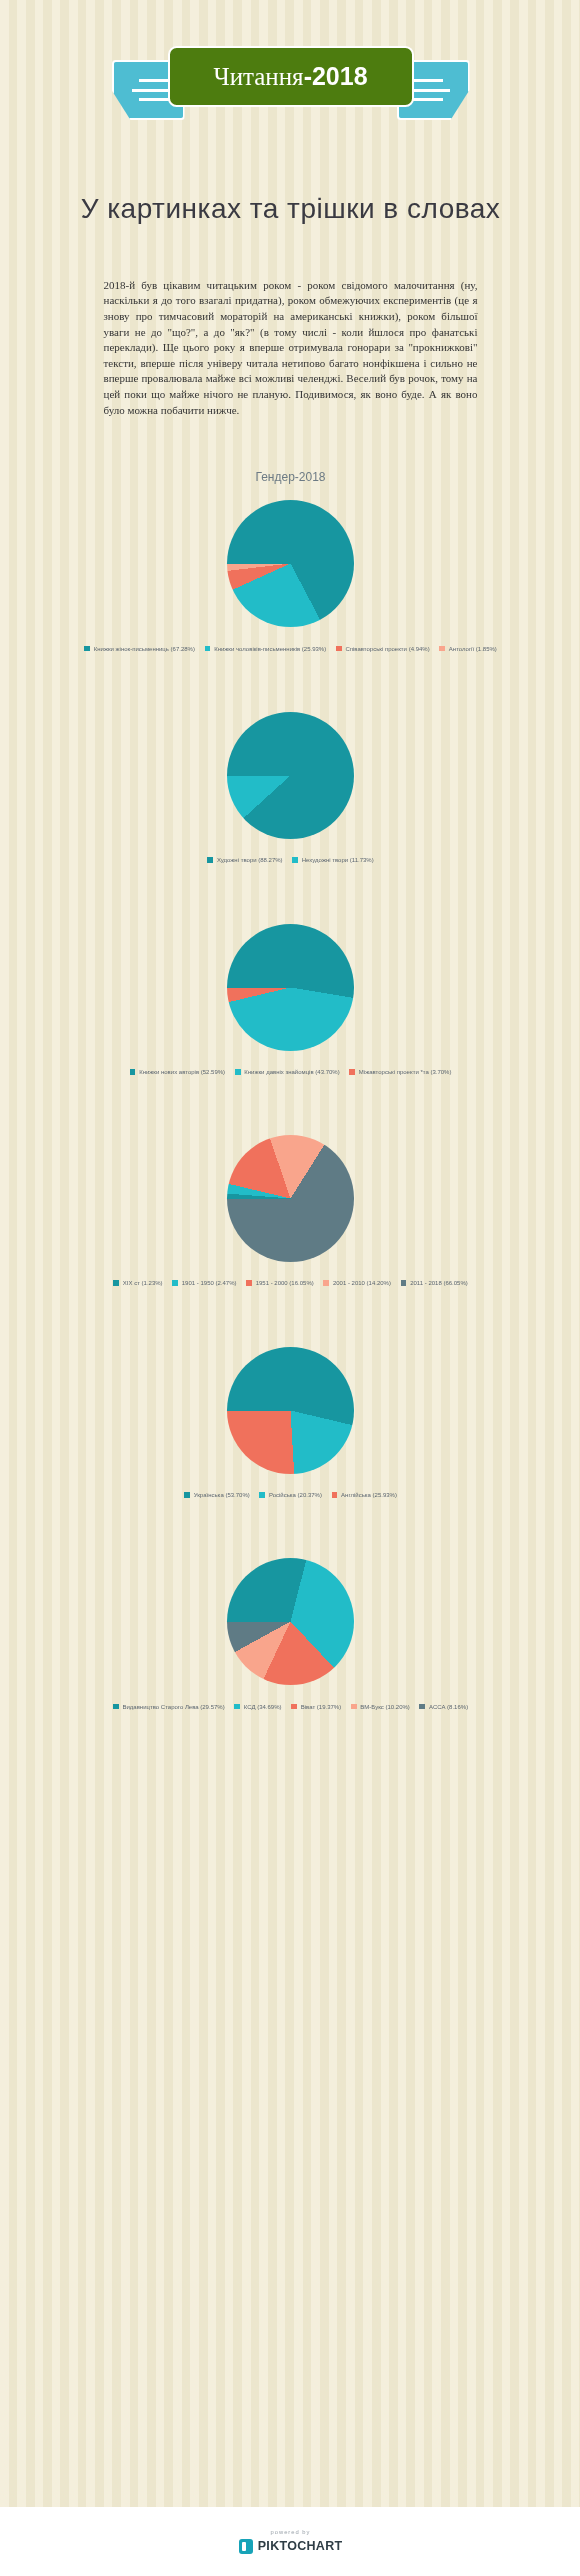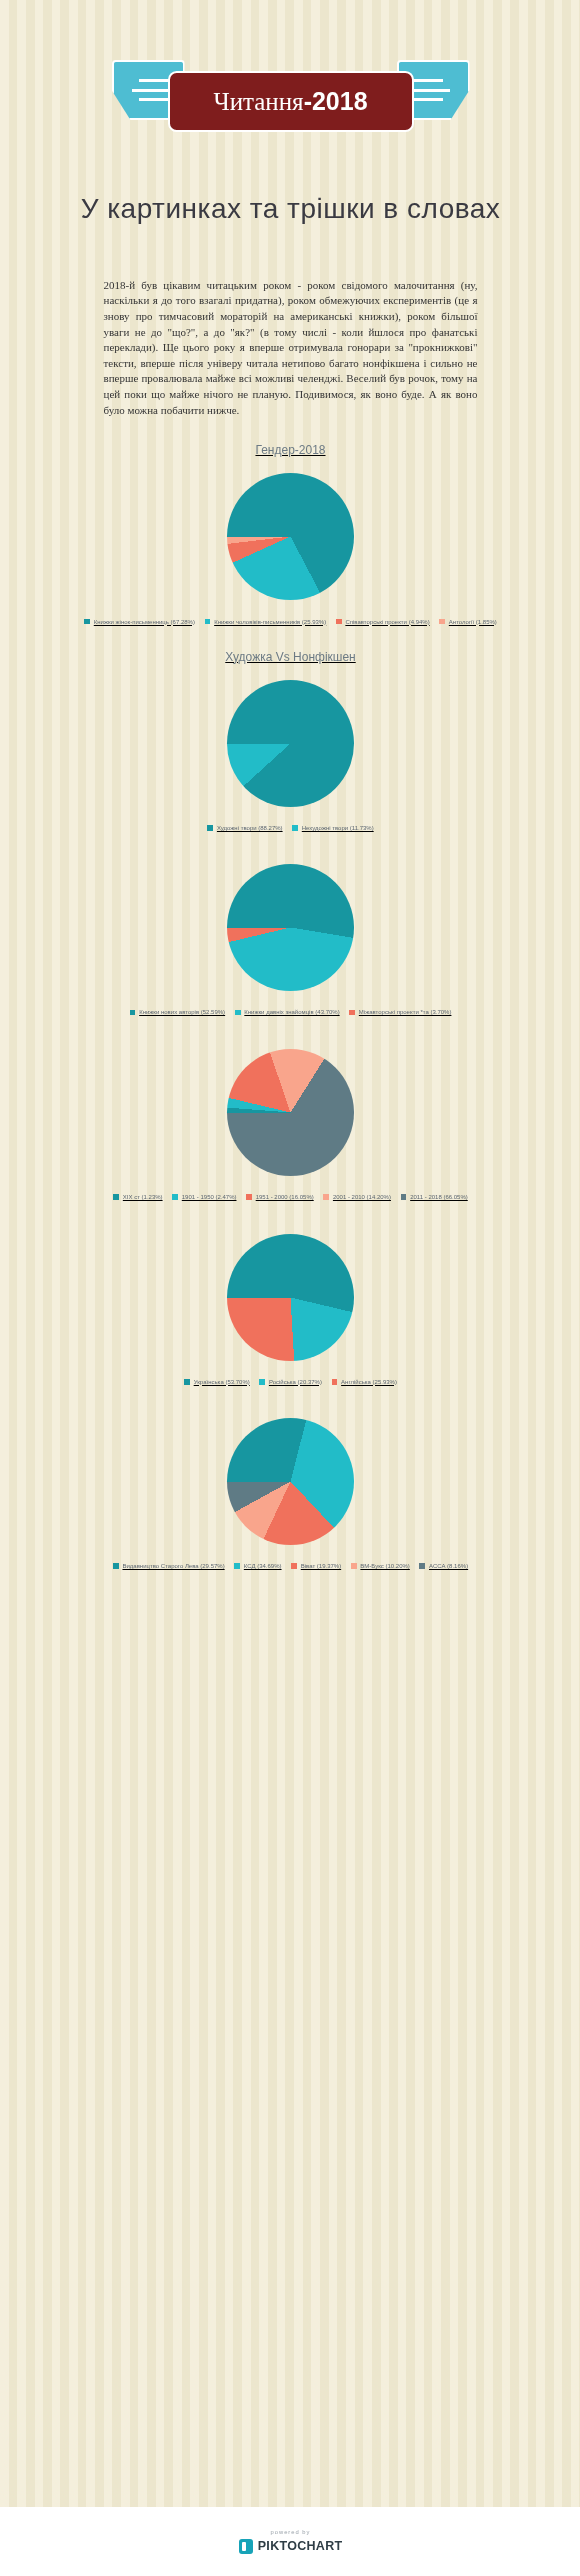--- a/index.html
+++ b/index.html
@@ -24,28 +24,27 @@
     height: 115px;
     margin-top: 29px;
   }
   .ribbon {
     position: absolute;
     left: 50%;
     top: 17.3px;
     transform: translateX(-50%);
     width: 246px;
     height: 61px;
-    background: #7f1d1d;
+    background: #4d7c0f;
     border: 2.9px solid #ffffff;
     border-radius: 8.6px;
     z-index: 3;
     display: flex;
     align-items: center;
     justify-content: center;
-    margin-top: 25px;
   }
   .ribbon-text {
     color: #ffffff;
     font-size: 25px;
     white-space: nowrap;
     font-family: "Liberation Serif", serif;
   }
   .ribbon-text b { font-family: "Liberation Sans", sans-serif; font-weight: bold; }
 
   .tail {
@@ -91,21 +90,21 @@
     width: 374px;
     margin: 50px auto 0 auto;
     font-family: "Liberation Serif", serif;
     font-size: 11px;
     line-height: 1.42;
     color: #353535;
     text-align: justify;
   }
 
   
-  .chart-block { margin-top: 25px; text-decoration: underline; }
+  .chart-block { margin-top: 52px; }
   .chart-title {
     text-align: center;
     font-size: 12px;
     color: #6c7a84;
     margin-bottom: 7.7px;
   }
   .pie-area {
     display: flex;
     justify-content: center;
     align-items: center;
@@ -212,21 +211,20 @@
           <span class="swatch" style="background: rgb(240, 113, 92);"></span>
           <span>Співавторські проекти (4.94%)</span>
         </div>
         <div class="legend-item">
           <span class="swatch" style="background: rgb(249, 165, 140);"></span>
           <span>Антології (1.85%)</span>
         </div>
       </div>
     </div>
     <div class="chart-block">
-      <div class="chart-title">Художка Vs Нонфікшен</div>
       <div class="pie-area">
         <div class="pie" style="background: conic-gradient(from -90deg, rgb(23, 150, 160) 0deg, rgb(23, 150, 160) 317.77deg, rgb(34, 188, 200) 317.77deg, rgb(34, 188, 200) 360deg);"></div>
       </div>
       <div class="legend">
         <div class="legend-item">
           <span class="swatch" style="background: rgb(23, 150, 160);"></span>
           <span>Художні твори (88.27%)</span>
         </div>
         <div class="legend-item">
           <span class="swatch" style="background: rgb(34, 188, 200);"></span>

